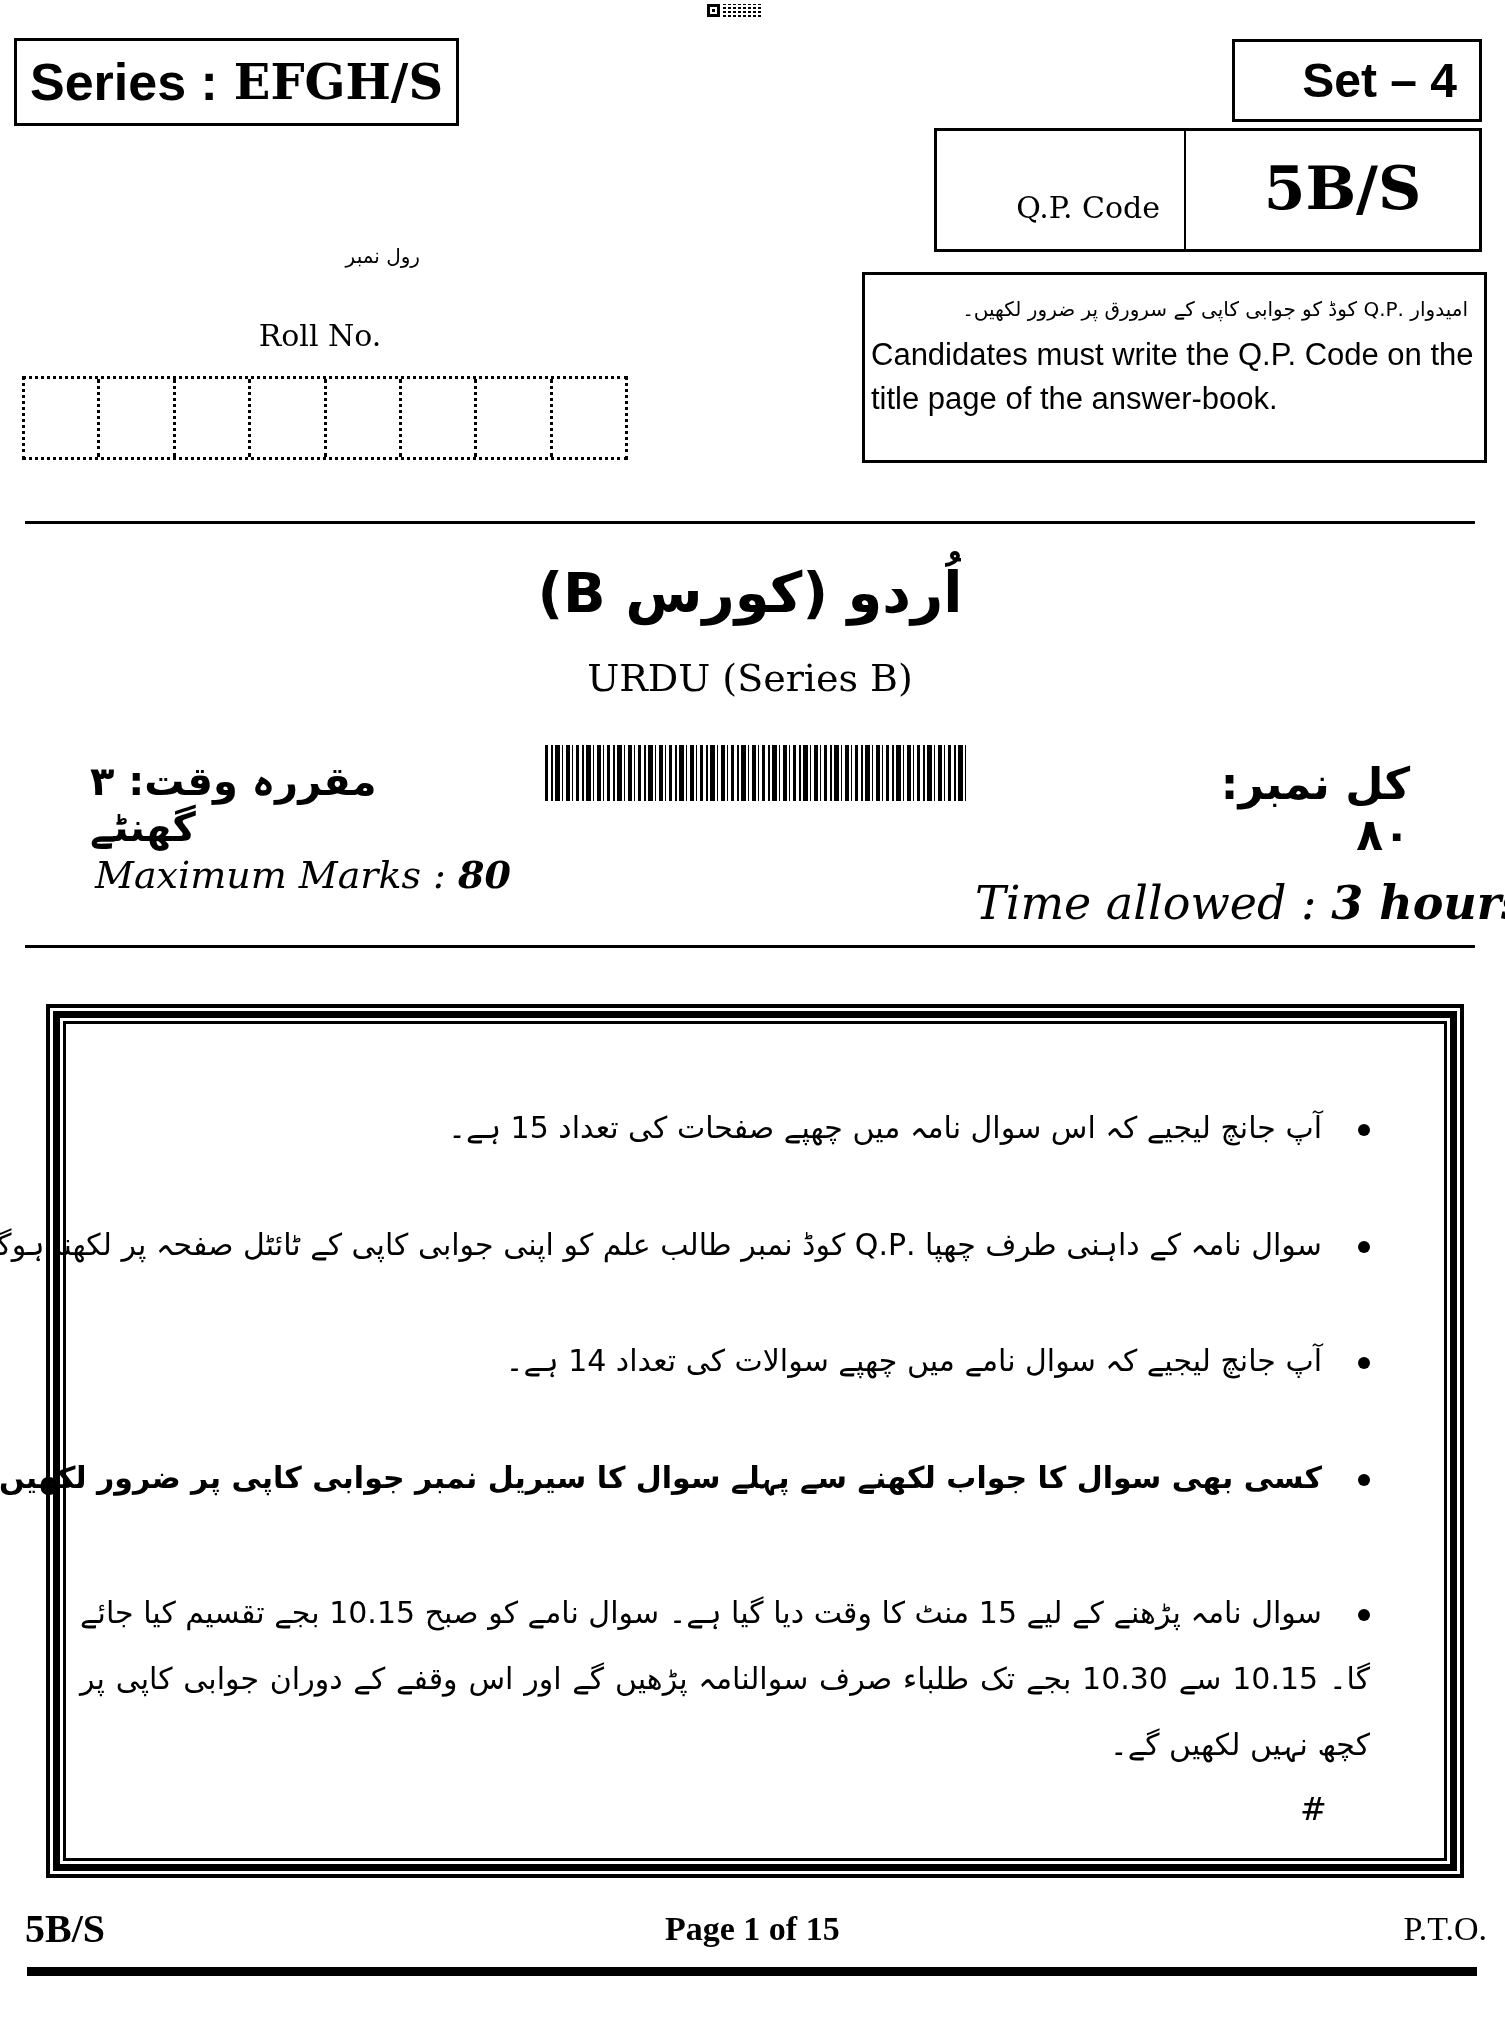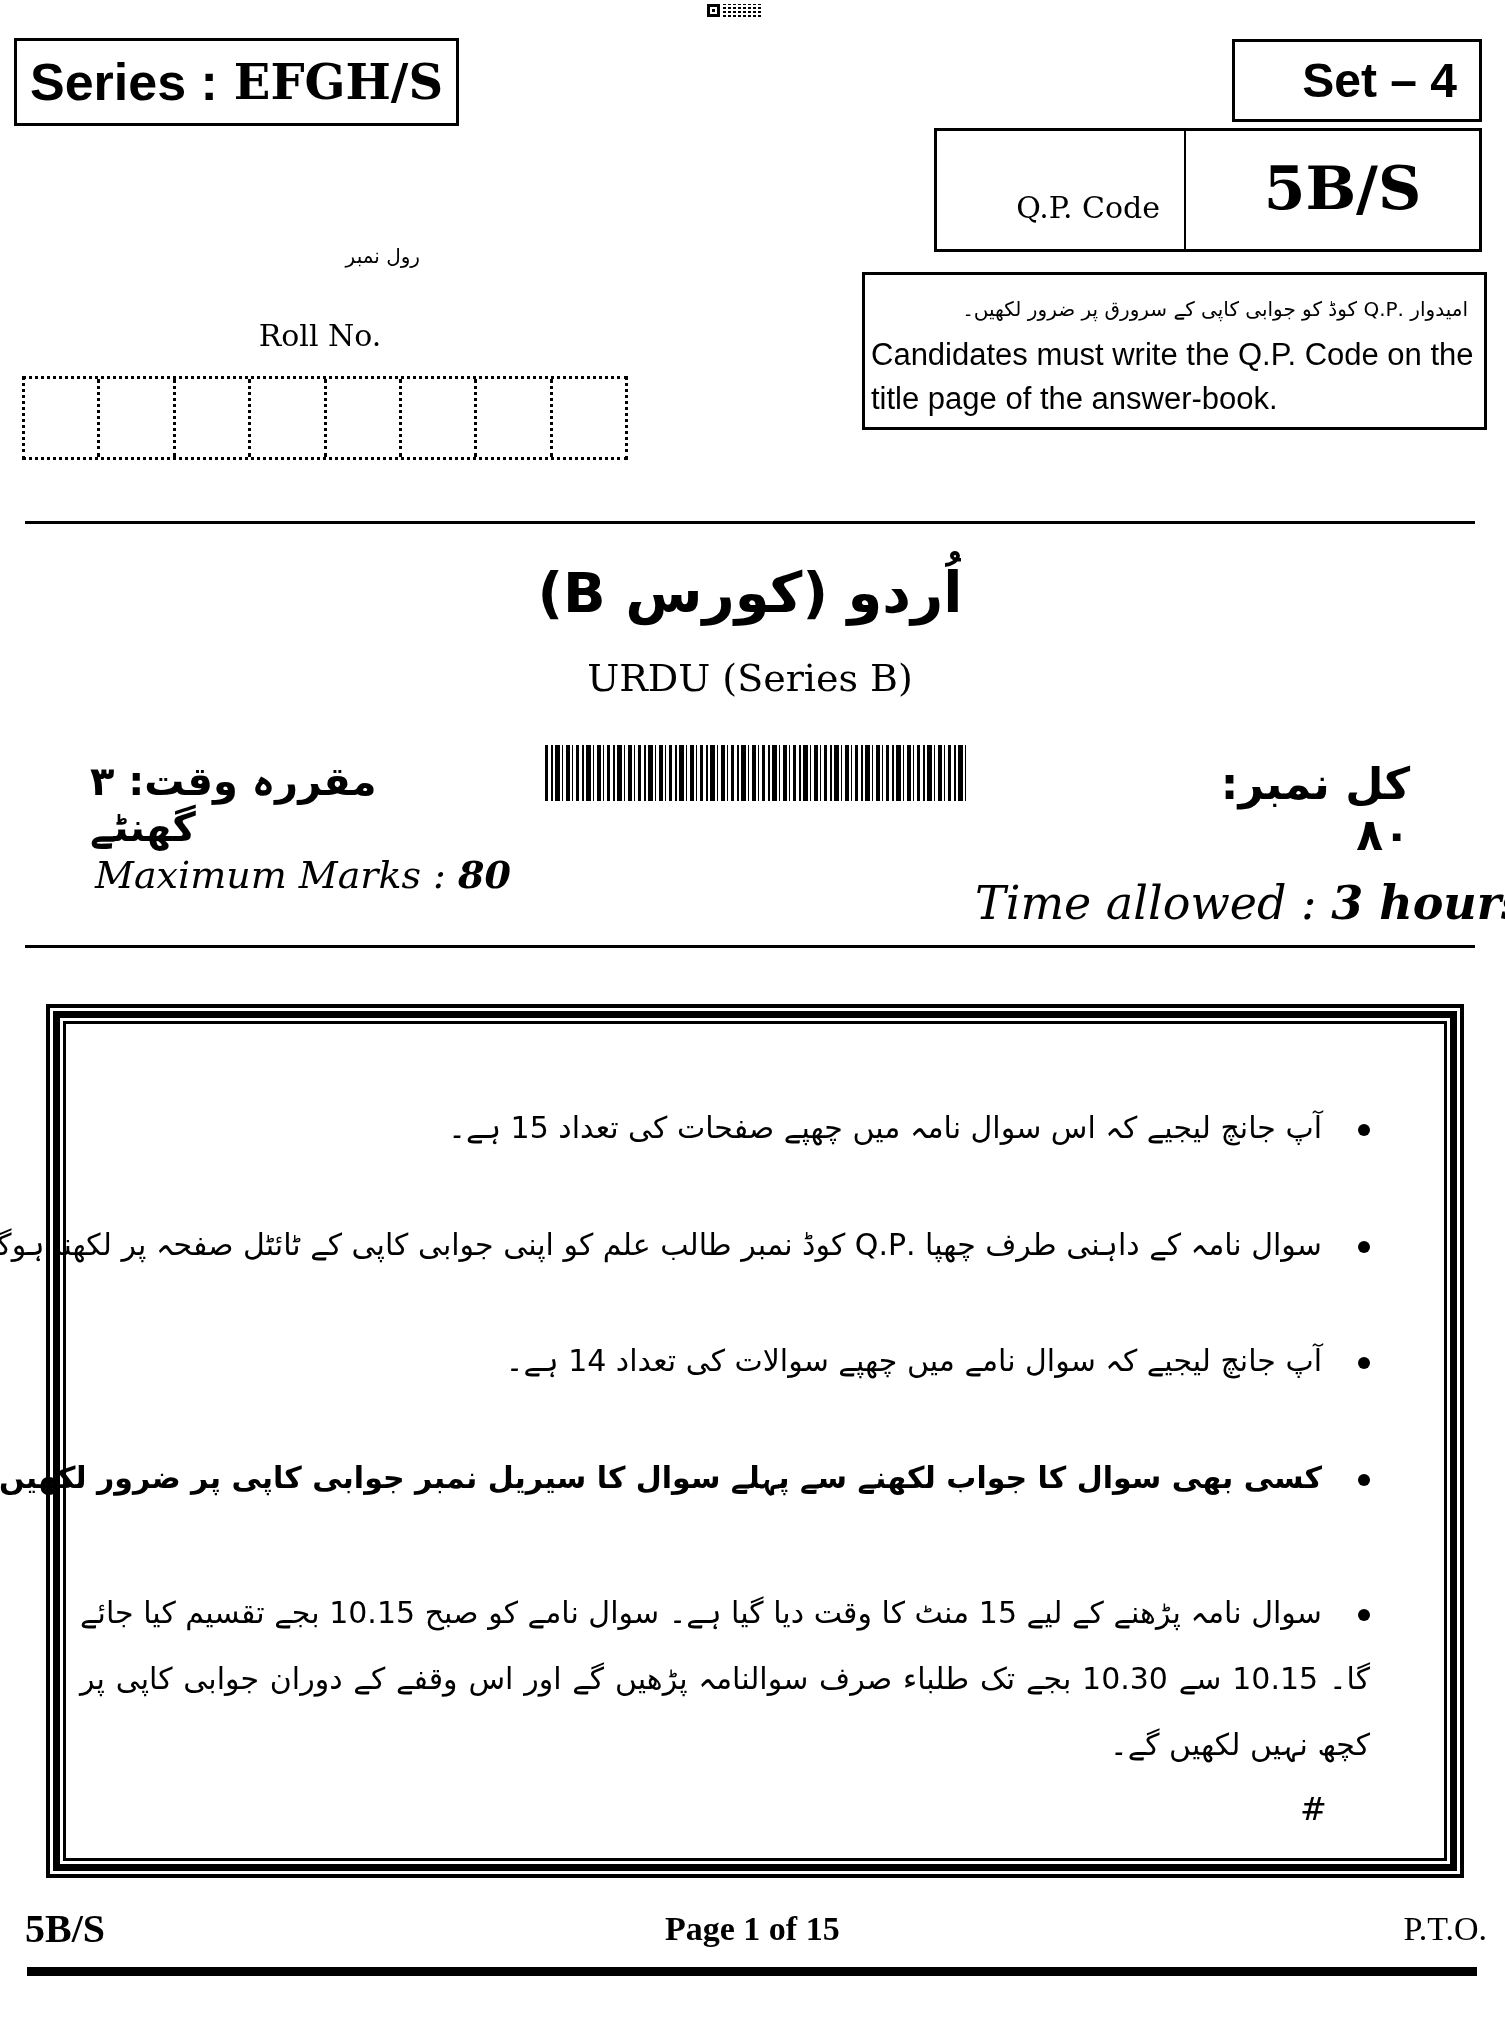--- a/index.html
+++ b/index.html
@@ -19,21 +19,21 @@
   .series-box { left: 14px; top: 38px; width: 445px; height: 88px; border: 3px solid #000; box-sizing: border-box; display: flex; align-items: center; justify-content: center; white-space: nowrap; }
   .series-box .lbl { font-family: "Liberation Sans", sans-serif; font-weight: bold; font-size: 52px; }
   .series-box .val { font-family: "DejaVu Serif", serif; font-weight: bold; font-size: 48px; margin-left: 16px; }
 
   .set-box { left: 1232px; top: 39px; width: 250px; height: 83px; border: 3px solid #000; box-sizing: border-box; display: flex; align-items: center; justify-content: flex-end; padding-right: 22px; font-family: "Liberation Sans", sans-serif; font-weight: bold; font-size: 48px; }
 
   .qp-table { left: 934px; top: 128px; width: 548px; height: 124px; border: 3px solid #000; box-sizing: border-box; display: flex; gap: 20px; }
   .qp-table .c1 { width: 249px; border-right: 2px solid #000; display: flex; align-items: flex-end; justify-content: flex-end; padding: 0 24px 24px 0; box-sizing: border-box; font-family: "DejaVu Serif", serif; font-size: 30px; }
   .qp-table .c2 { flex: 1; display: flex; align-items: center; justify-content: center; font-family: "DejaVu Serif", serif; font-weight: bold; font-size: 60px; padding-bottom: 4px; }
 
-  .notice-box { left: 862px; top: 272px; width: 625px; height: 158px; border: 3px solid #000; box-sizing: border-box; padding: 22px 6px 0 6px; }
+  .notice-box { left: 862px; top: 272px; width: 625px; height: 191px; border: 3px solid #000; box-sizing: border-box; padding: 22px 6px 0 6px; }
   .notice-box .ur { text-align: right; font-size: 20px; padding-right: 10px; height: 36px; }
   .notice-box .en { font-family: "Liberation Sans", sans-serif; font-size: 31px; line-height: 44px; }
 
   .roll-urdu { left: 220px; top: 244px; width: 200px; text-align: right; font-size: 20px; }
   .roll-label { left: 220px; top: 318px; width: 200px; text-align: center; font-family: "DejaVu Serif", serif; font-size: 30px; }
   .roll-grid { left: 22px; top: 376px; width: 606px; height: 84px; border: 3px dotted #000; box-sizing: border-box; display: flex; }
   .roll-grid .cell { flex: 1; border-right: 3px dotted #000; }
   .roll-grid .cell:last-child { border-right: none; }
 
   .rule { left: 25px; width: 1450px; height: 3px; background: #000; }

